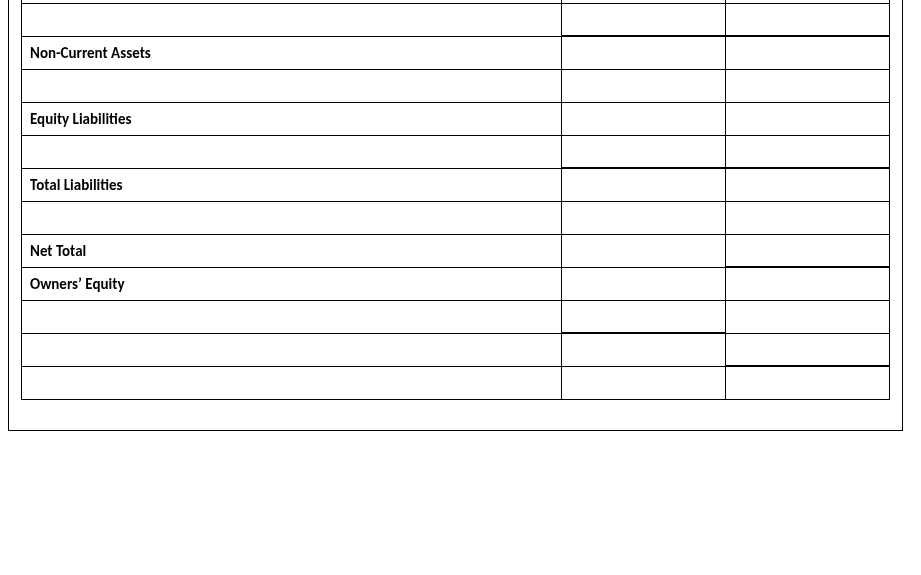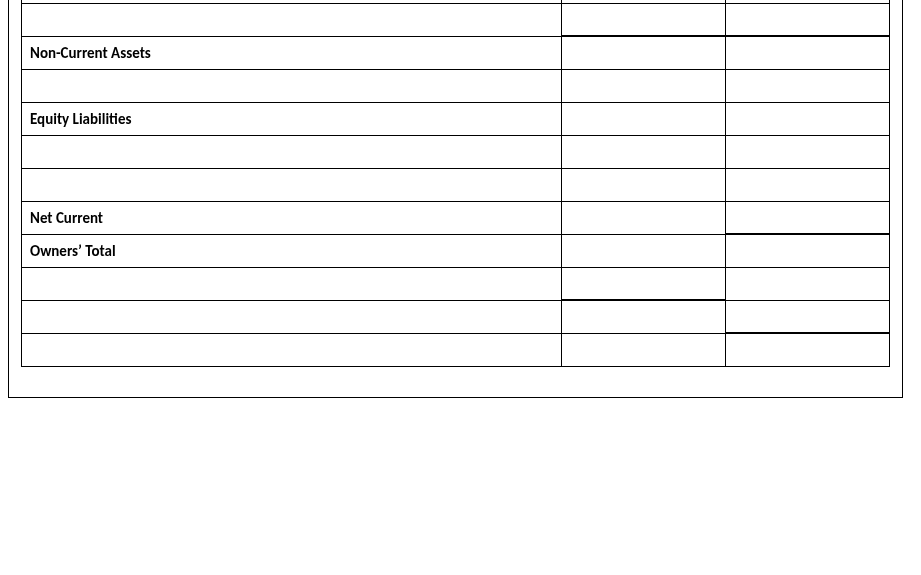--- a/index.html
+++ b/index.html
@@ -78,31 +78,36 @@
           <td class="label">Equity Liabilities</td>
           <td></td>
           <td></td>
         </tr>
         <tr>
           <td></td>
           <td></td>
           <td></td>
         </tr>
         <tr>
+          <td class="label">Total Liabilities</td>
+          <td class="thick-top"></td>
+          <td class="thick-top"></td>
+        </tr>
+        <tr>
           <td></td>
           <td></td>
           <td></td>
         </tr>
         <tr>
-          <td class="label">Net Current</td>
+          <td class="label">Net Total</td>
           <td></td>
           <td></td>
         </tr>
         <tr>
-          <td class="label">Owners’ Total</td>
+          <td class="label">Owners’ Equity</td>
           <td></td>
           <td class="thick-top"></td>
         </tr>
         <tr>
           <td></td>
           <td></td>
           <td></td>
         </tr>
         <tr>
           <td></td>

